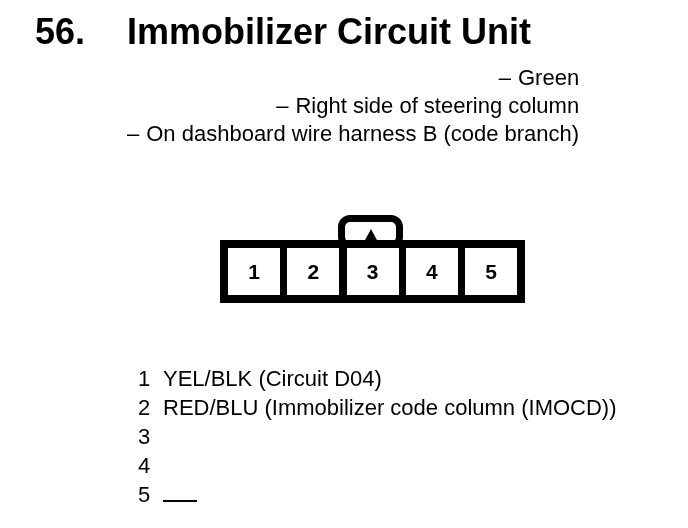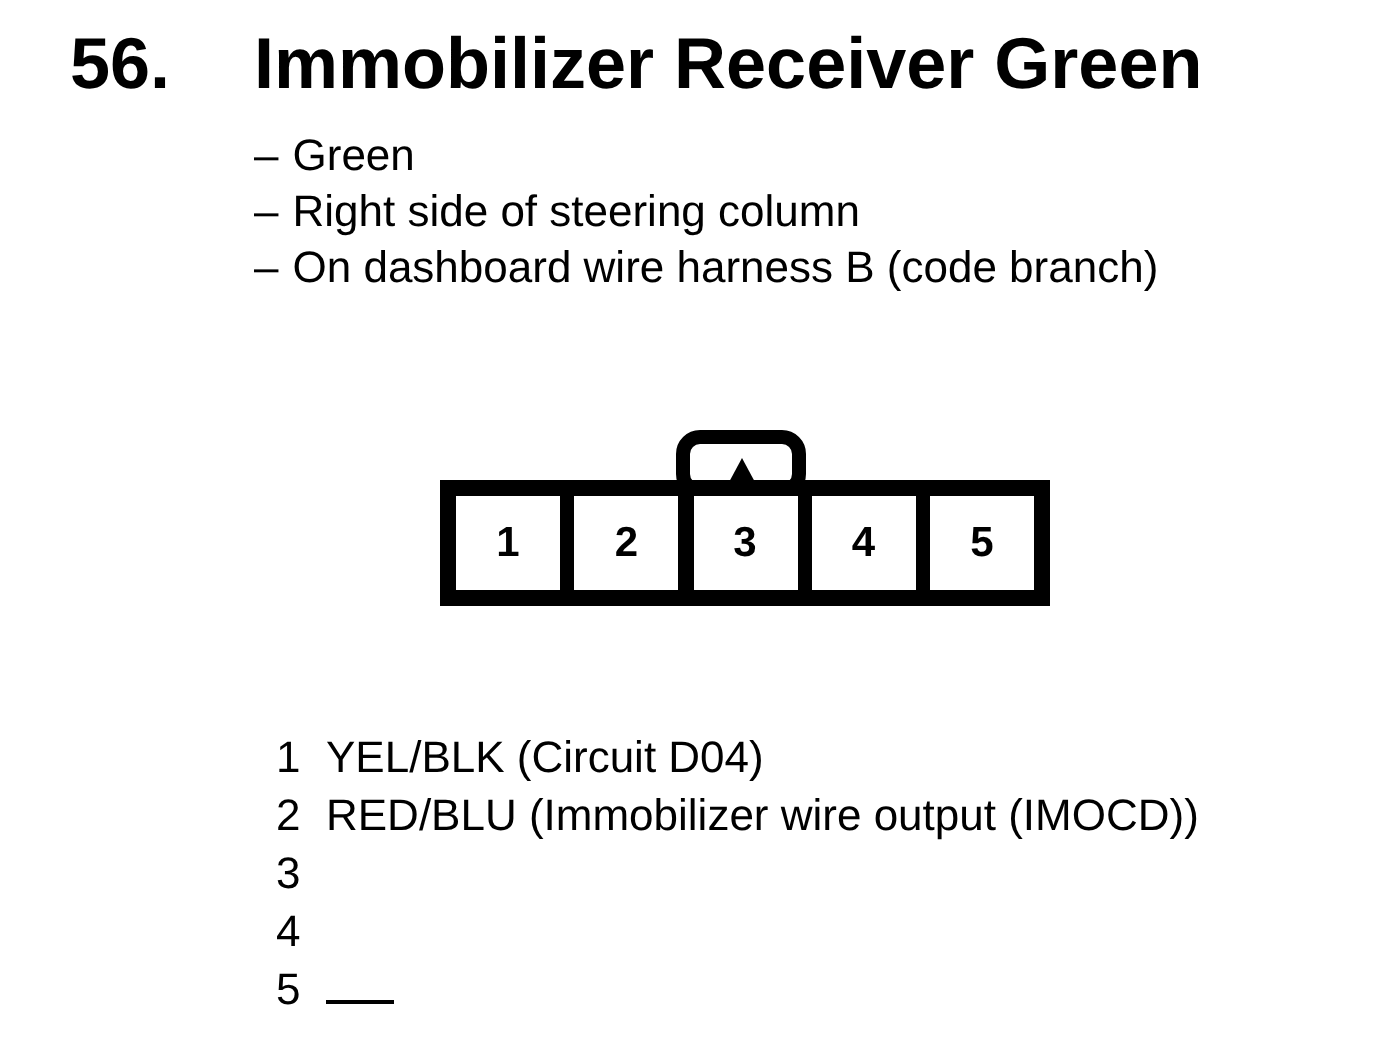--- a/index.html
+++ b/index.html
@@ -28,21 +28,21 @@
 
   
   .details {
     position: absolute;
     top: 64px;
     left: 127px;
     list-style: none;
     font-size: 22px;
     line-height: 28px;
   }
-  .details li { white-space: nowrap; }
+  .details li { white-space: nowrap; text-align: right; }
   .bullet-dash { display: inline-block; margin-right: 7px; }
 
   
   .latch {
     position: absolute;
     left: 338px;
     top: 215px;
     width: 65px;
     height: 34px;
     border: 7px solid #000000;
@@ -107,21 +107,21 @@
     vertical-align: middle;
     margin-top: -4px;
   }
 </style>
 </head>
 <body>
 
 <div class="page">
 
   <div class="title-row">
-    <span class="title-num">56.</span><span class="title-text">Immobilizer Receiver Green</span>
+    <span class="title-num">56.</span><span class="title-text">Immobilizer Circuit Unit</span>
   </div>
 
   <ul class="details">
     <li>
       <span class="bullet-dash">–</span><span>Green</span>
     </li>
     <li>
       <span class="bullet-dash">–</span><span>Right side of steering column</span>
     </li>
     <li>
@@ -151,21 +151,21 @@
     </div>
   </div>
 
   <div class="pins">
     <div class="pin-row">
       <span class="pin-num">1</span>
       <span class="pin-desc">YEL/BLK (Circuit D04)</span>
     </div>
     <div class="pin-row">
       <span class="pin-num">2</span>
-      <span class="pin-desc">RED/BLU (Immobilizer wire output (IMOCD))</span>
+      <span class="pin-desc">RED/BLU (Immobilizer code column (IMOCD))</span>
     </div>
     <div class="pin-row">
       <span class="pin-num">3</span>
     </div>
     <div class="pin-row">
       <span class="pin-num">4</span>
     </div>
     <div class="pin-row">
       <span class="pin-num">5</span>
       <span class="pin-dash-line"></span>

